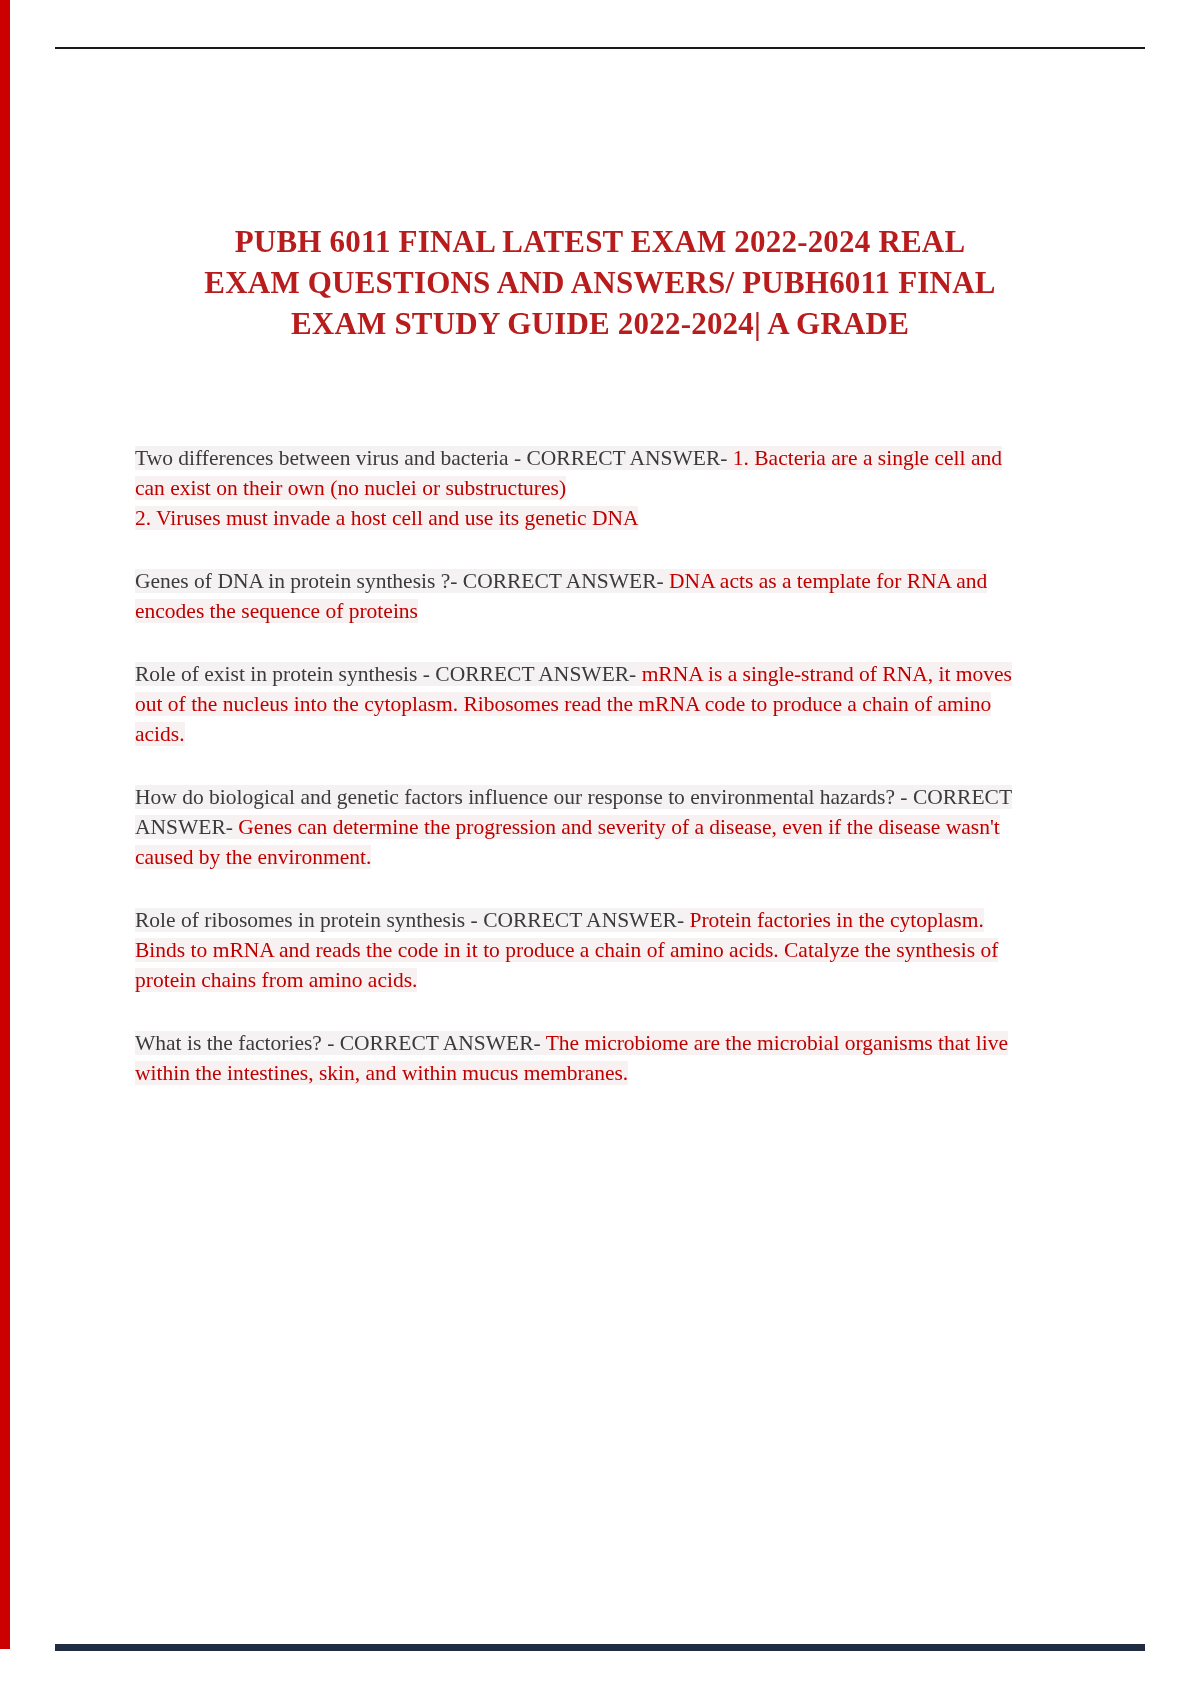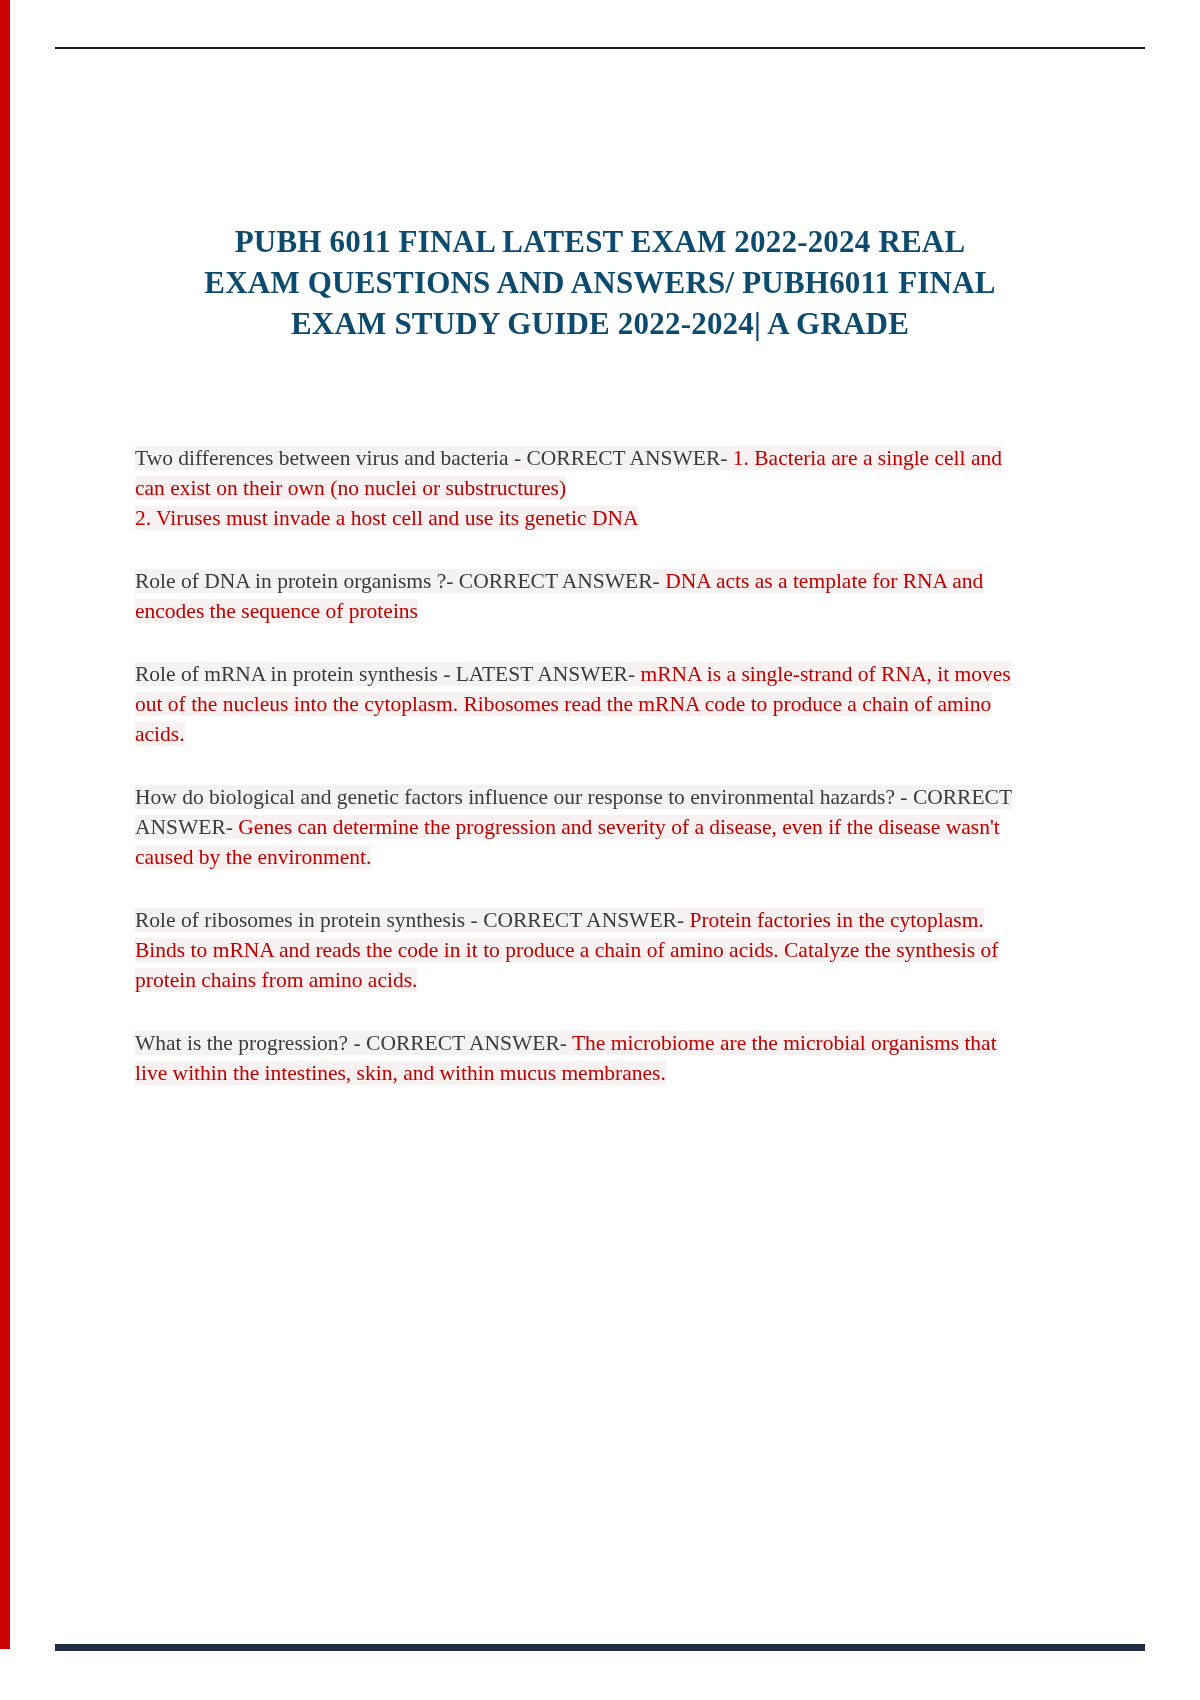--- a/index.html
+++ b/index.html
@@ -46,21 +46,21 @@
   .title {
     position: absolute;
     top: 222px;
     left: 110px;
     width: 980px;
     margin: 0;
     text-align: center;
     font-size: 31px;
     font-weight: bold;
     line-height: 1.32;
-    color: #0c4a6e;
+    color: #b91c1c;
     white-space: pre-line;
     letter-spacing: 0.2px;
   }
   .content {
     position: absolute;
     top: 443px;
     left: 135px;
     width: 880px;
   }
   .qa {
@@ -93,28 +93,28 @@
 
   <h1 class="title">PUBH 6011 FINAL LATEST EXAM 2022-2024 REAL
 EXAM QUESTIONS AND ANSWERS/ PUBH6011 FINAL
 EXAM STUDY GUIDE 2022-2024| A GRADE</h1>
 
   <div class="content">
 
     <p class="qa"><span class="q">Two differences between virus and bacteria - CORRECT ANSWER-</span><span class="a"> 1. Bacteria are a single cell and can exist on their own (no nuclei or substructures)
 2. Viruses must invade a host cell and use its genetic DNA</span></p>
 
-    <p class="qa"><span class="q">Role of DNA in protein organisms ?- CORRECT ANSWER-</span><span class="a"> DNA acts as a template for RNA and encodes the sequence of proteins</span></p>
+    <p class="qa"><span class="q">Genes of DNA in protein synthesis ?- CORRECT ANSWER-</span><span class="a"> DNA acts as a template for RNA and encodes the sequence of proteins</span></p>
 
-    <p class="qa"><span class="q">Role of mRNA in protein synthesis - LATEST ANSWER-</span><span class="a"> mRNA is a single-strand of RNA, it moves out of the nucleus into the cytoplasm. Ribosomes read the mRNA code to produce a chain of amino acids.</span></p>
+    <p class="qa"><span class="q">Role of exist in protein synthesis - CORRECT ANSWER-</span><span class="a"> mRNA is a single-strand of RNA, it moves out of the nucleus into the cytoplasm. Ribosomes read the mRNA code to produce a chain of amino acids.</span></p>
 
 
     <p class="qa"><span class="q">How do biological and genetic factors influence our response to environmental hazards? - CORRECT ANSWER-</span><span class="a"> Genes can determine the progression and severity of a disease, even if the disease wasn't caused by the environment.</span></p>
 
     <p class="qa"><span class="q">Role of ribosomes in protein synthesis - CORRECT ANSWER-</span><span class="a"> Protein factories in the cytoplasm. Binds to mRNA and reads the code in it to produce a chain of amino acids. Catalyze the synthesis of protein chains from amino acids.</span></p>
 
-    <p class="qa"><span class="q">What is the progression? - CORRECT ANSWER-</span><span class="a"> The microbiome are the microbial organisms that live within the intestines, skin, and within mucus membranes.</span></p>
+    <p class="qa"><span class="q">What is the factories? - CORRECT ANSWER-</span><span class="a"> The microbiome are the microbial organisms that live within the intestines, skin, and within mucus membranes.</span></p>
 
   </div>
 
   <div class="bottom-rule"></div>
 
 </div>
 
 </body></html>

